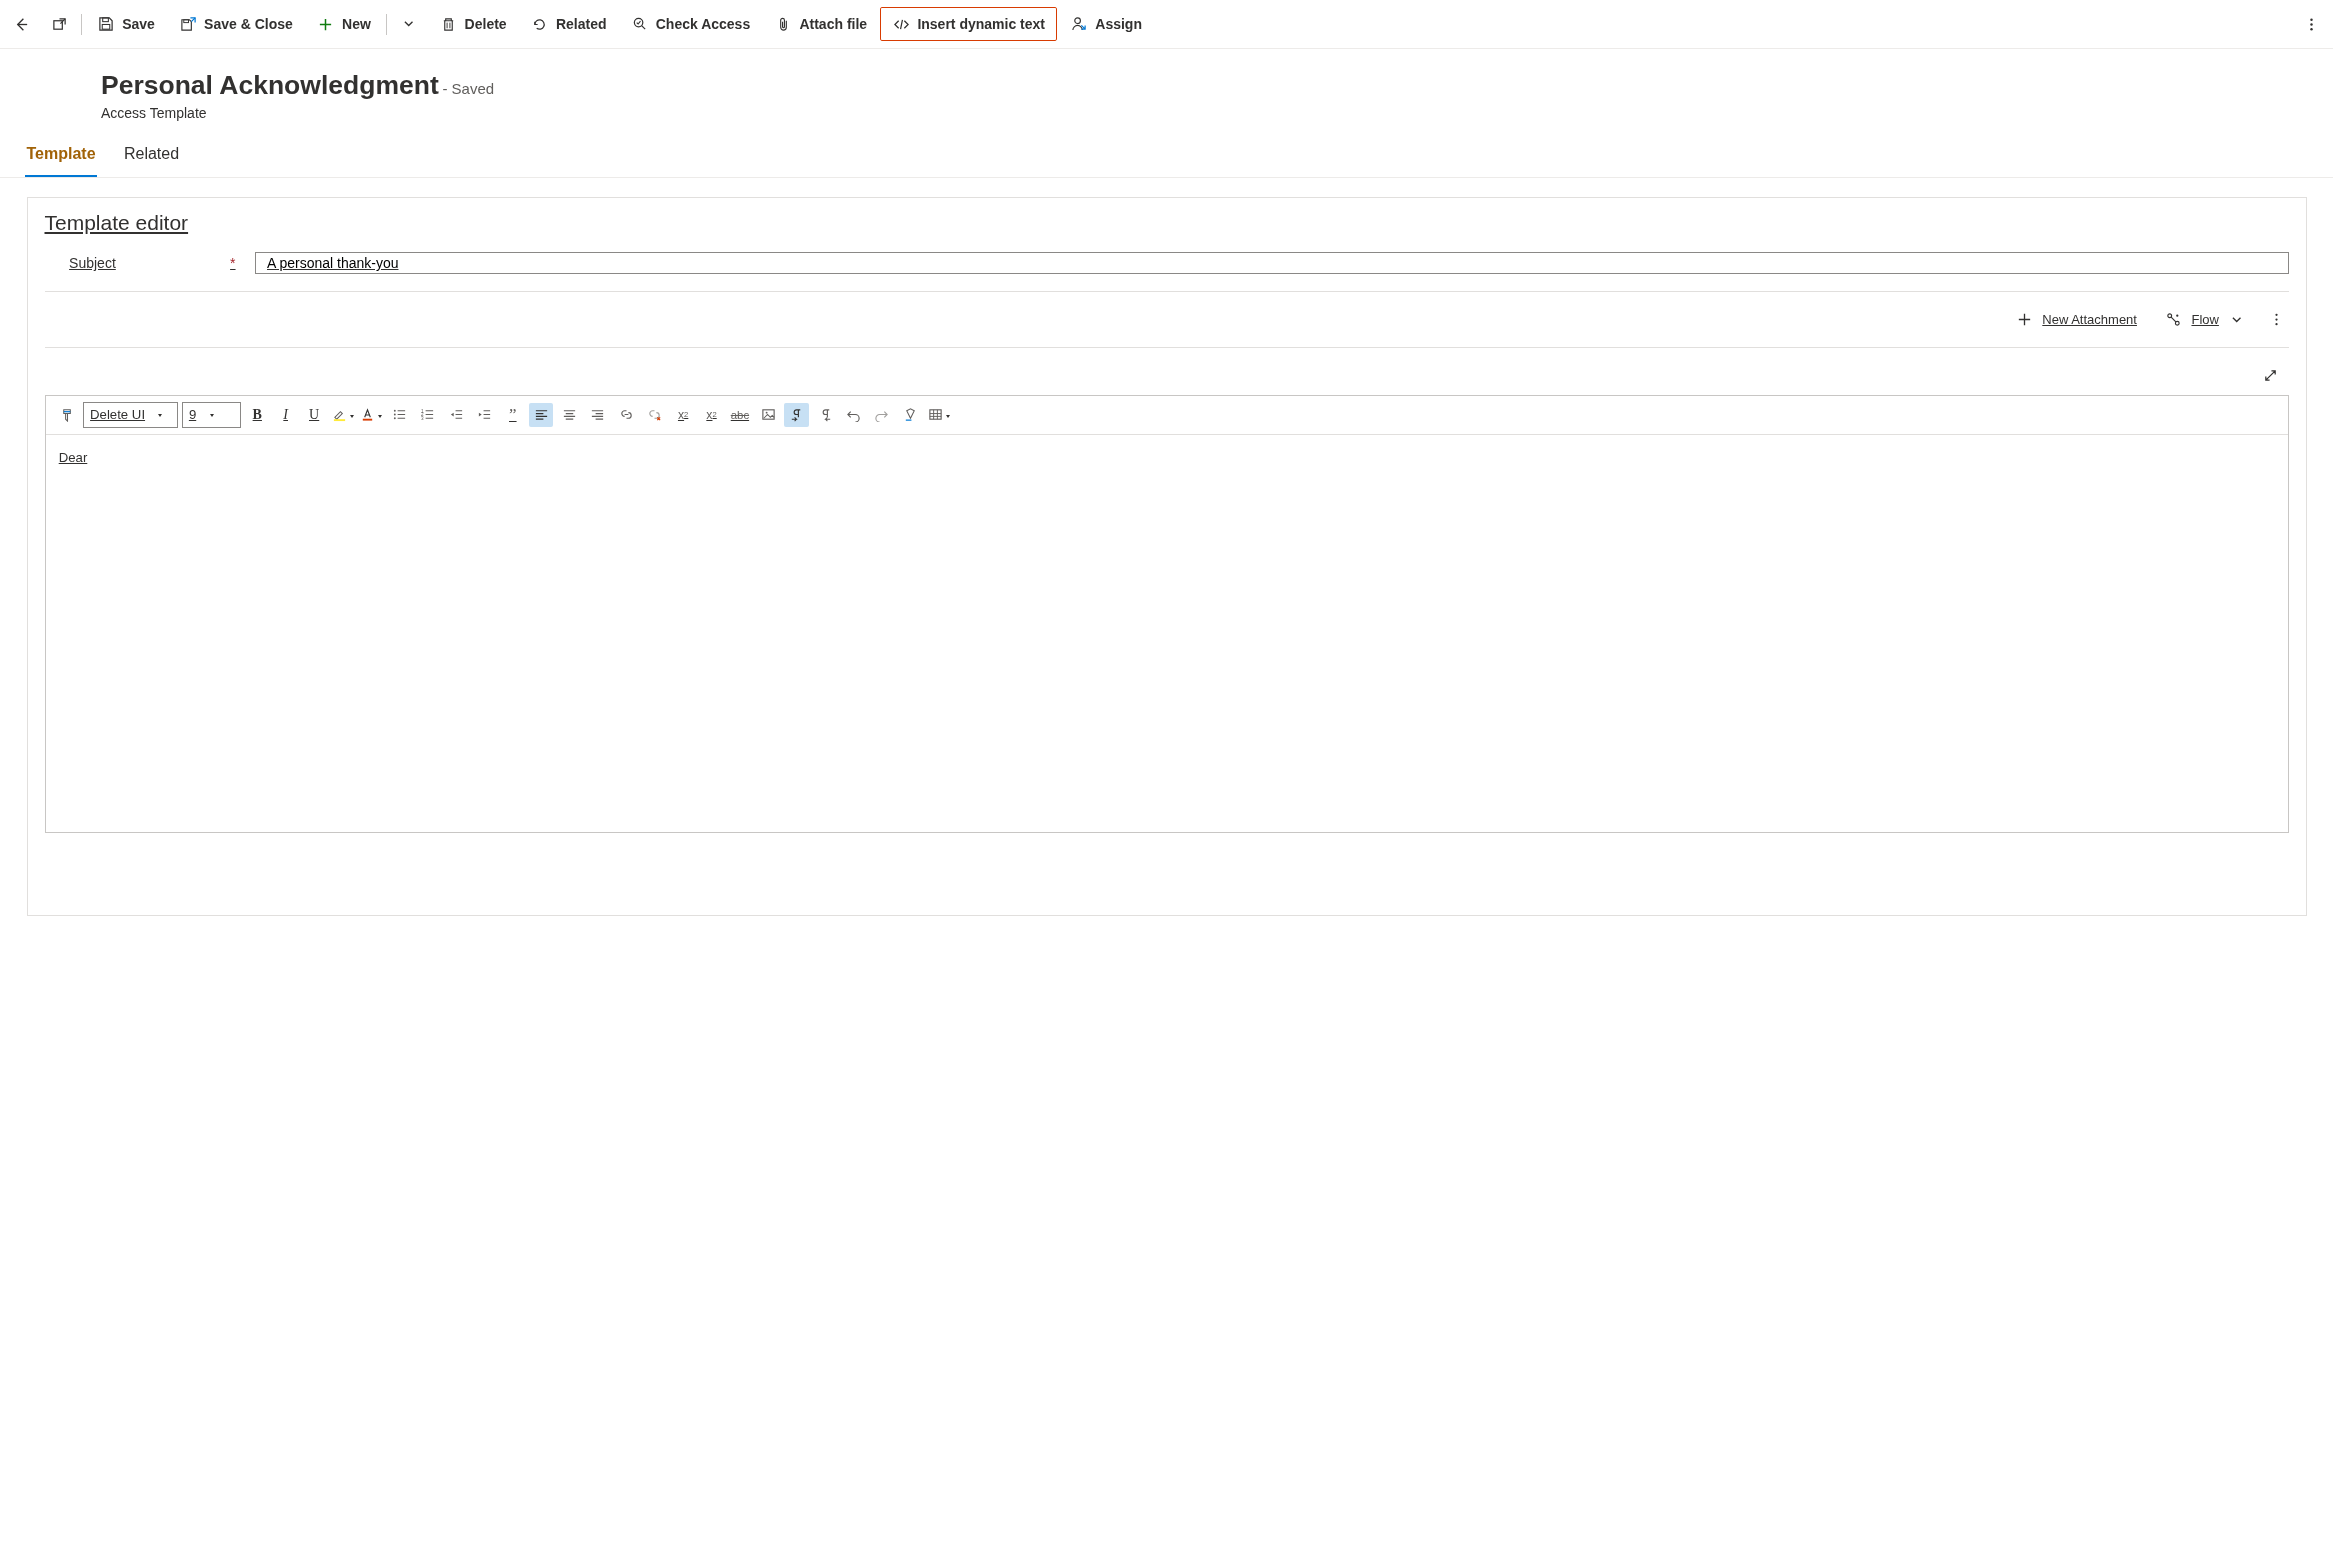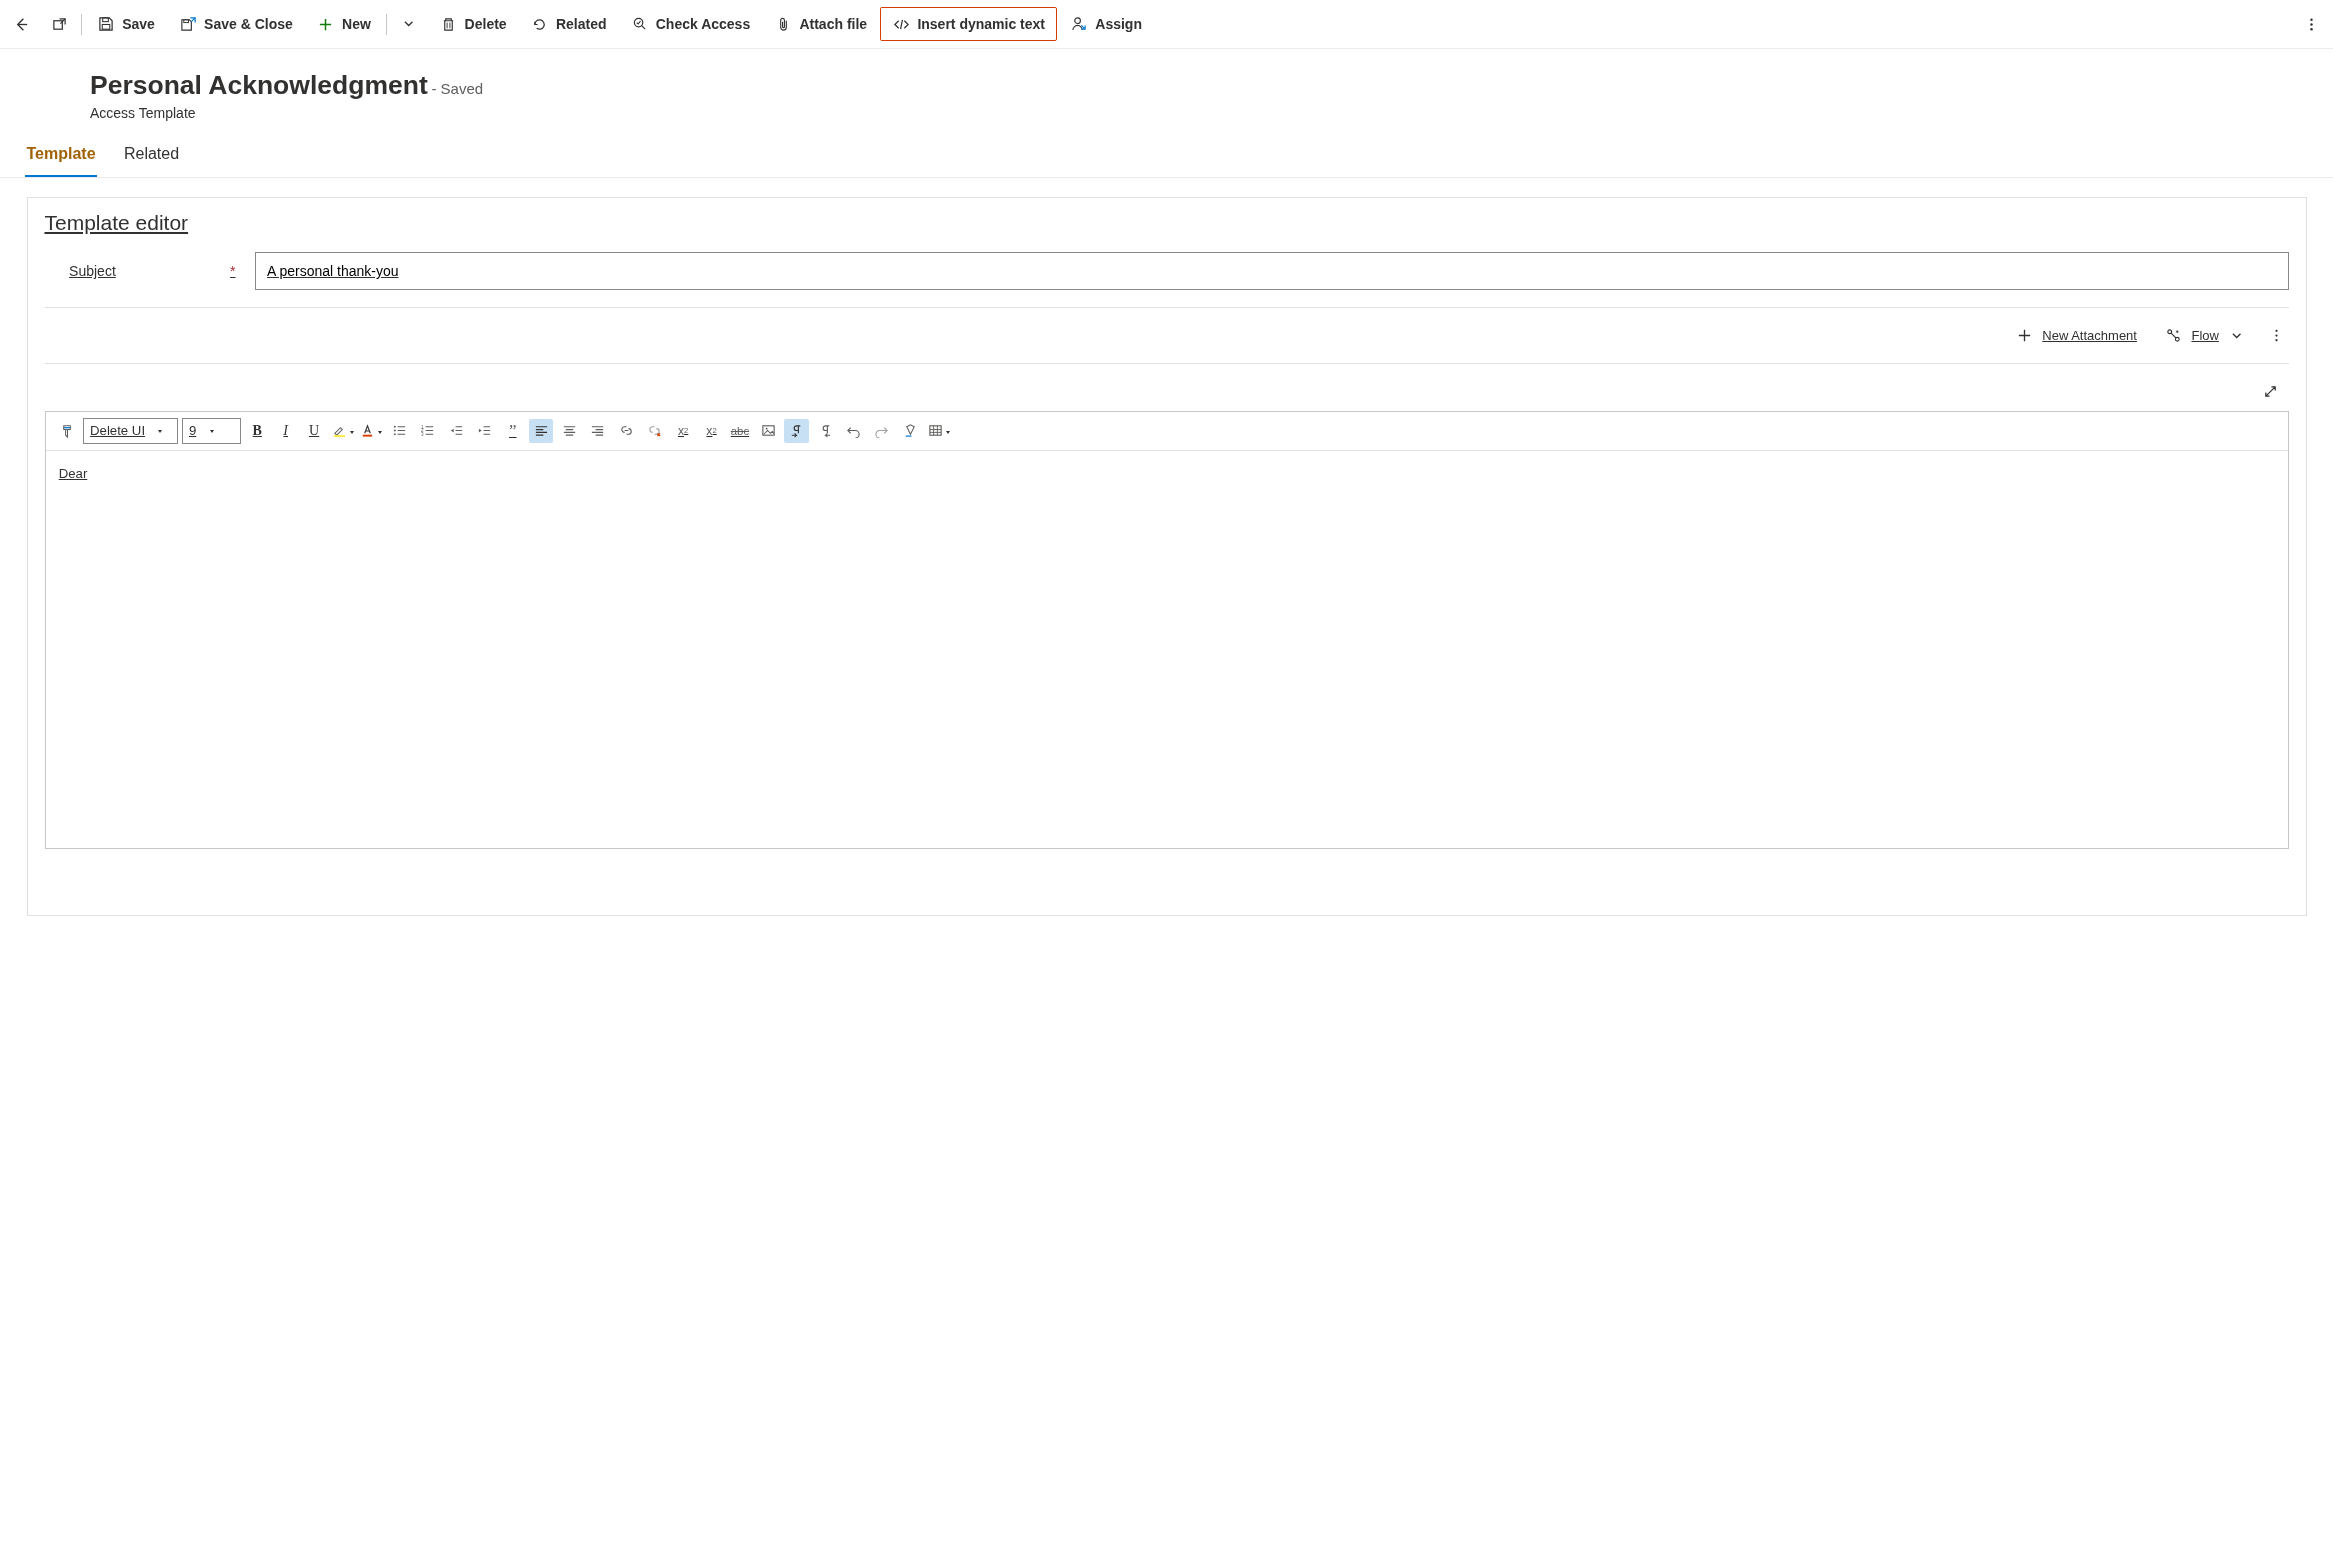--- a/index.html
+++ b/index.html
@@ -26,34 +26,34 @@
     padding: 5.7px 11.4px;
     height: 34px;
     cursor: pointer;
     border-radius: 1.9px;
     font-size: 14px;
   }
   .cmd-btn.icon-only { padding: 5.7px 9.5px; }
   .cmd-sep { width:0.9px; height:21px; background:#c8c6c4; margin:0 1.9px; }
   .icon { display:inline-flex; width:17px; height:17px; align-items:center; justify-content:center; }
   .highlight-box { border: 1.9px solid #d83b01; }
-  .header-area { padding: 21px 28px 9.5px 90px; }
+  .header-area { padding: 21px 28px 9.5px 90px; margin-left: 11px; }
   .page-title { font-size: 26.5px; font-weight:600; display:inline; }
   .page-status { font-size: 15px; color:#605e5c; font-weight:400; }
   .page-subtype { font-size:14px; color:#323130; margin-top:3.8px; }
   .tabs-row { display:flex; gap:24.6px; padding: 11.4px 24.6px 0 24.6px; border-bottom:0.9px solid #edebe9; }
   .tab { font-size:16px; padding: 3.8px 1.9px 11.4px 1.9px; cursor:pointer; }
   .tab.active { font-weight:600; border-bottom:2.8px solid #0078d4; color:#a16207; }
   .content-shell { padding: 19px 26.5px 0 26.5px; text-decoration: underline; }
   .editor-card { border:0.9px solid #e1dfdd; padding: 13.2px 17px 0 17px; min-height: 719px; position:relative; }
   .section-title { font-size:21px; font-weight:400; color:#323130; margin-bottom:13.2px; }
   .subject-row { display:flex; align-items:center; gap:19px; padding: 3.8px 0 17px 24.6px; border-bottom:0.9px solid #e1dfdd; }
   .subject-label { width:142px; font-size:14px; }
   .req-star { color:#a4262c; font-size:14px; }
-  .subject-input { flex:1; height:38px; border:0.9px solid #8a8886; padding:0 11.4px; font-size:14px; font-family:inherit; }
+  .subject-input { flex:1; height:22px; border:0.9px solid #8a8886; padding:0 11.4px; font-size:14px; font-family:inherit; }
   .attach-row { display:flex; justify-content:flex-end; align-items:center; gap:9.5px; padding: 13.2px 0; border-bottom:0.9px solid #e1dfdd; }
   .attach-btn { display:inline-flex; align-items:center; gap:9px; padding:5.7px 9.5px; font-size:13px; cursor:pointer; }
   .expand-row { display:flex; justify-content:flex-end; padding: 15px 5.7px 7.6px 0; }
   .rte-wrap { border:0.9px solid #c8c6c4; margin: 0 0 0 0; }
   .rte-toolbar { display:flex; align-items:center; gap:3.8px; padding:5.7px 9.5px; border-bottom:0.9px solid #e1dfdd; flex-wrap:nowrap; }
   .rte-btn { width:24.6px; height:24.6px; display:inline-flex; align-items:center; justify-content:center; cursor:pointer; border-radius:1.9px; font-size:14px; }
   .rte-btn.active { background:#c7e0f4; }
   .rte-sel { height:26.5px; border:0.9px solid #8a8886; font-size:13.2px; padding:0 5.7px; display:inline-flex; align-items:center; gap:11.4px; cursor:pointer; background:#fff; }
   .rte-body { min-height:397px; padding:15px 13.2px; font-size:13.2px; color:#323130; outline:none; }
   .tiny-chev::after { content:""; display:inline-block; border-left:2.8px solid transparent; border-right:2.8px solid transparent; border-top:3.8px solid #323130; margin-left:1.9px; vertical-align:middle; }

